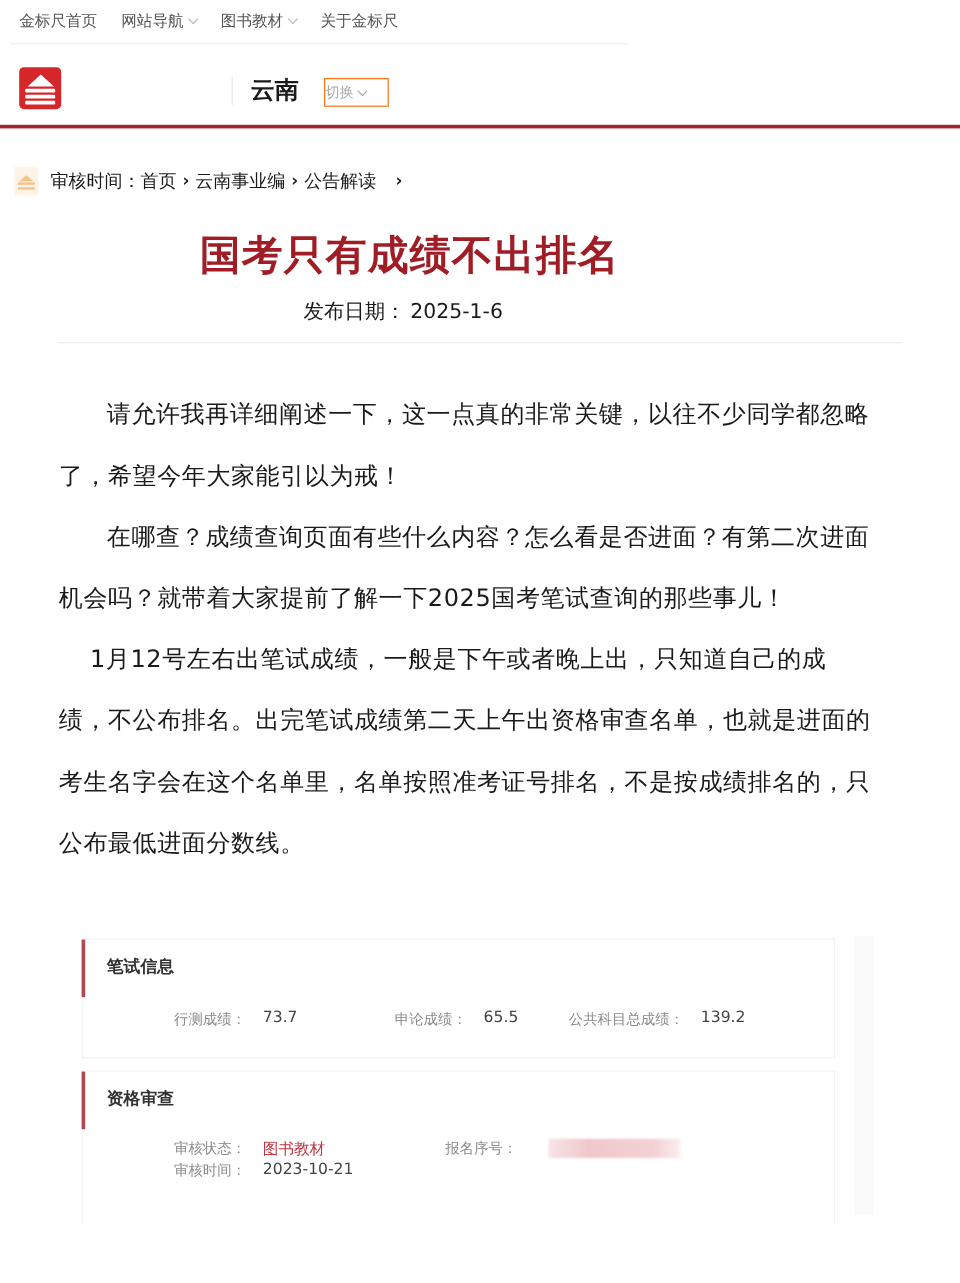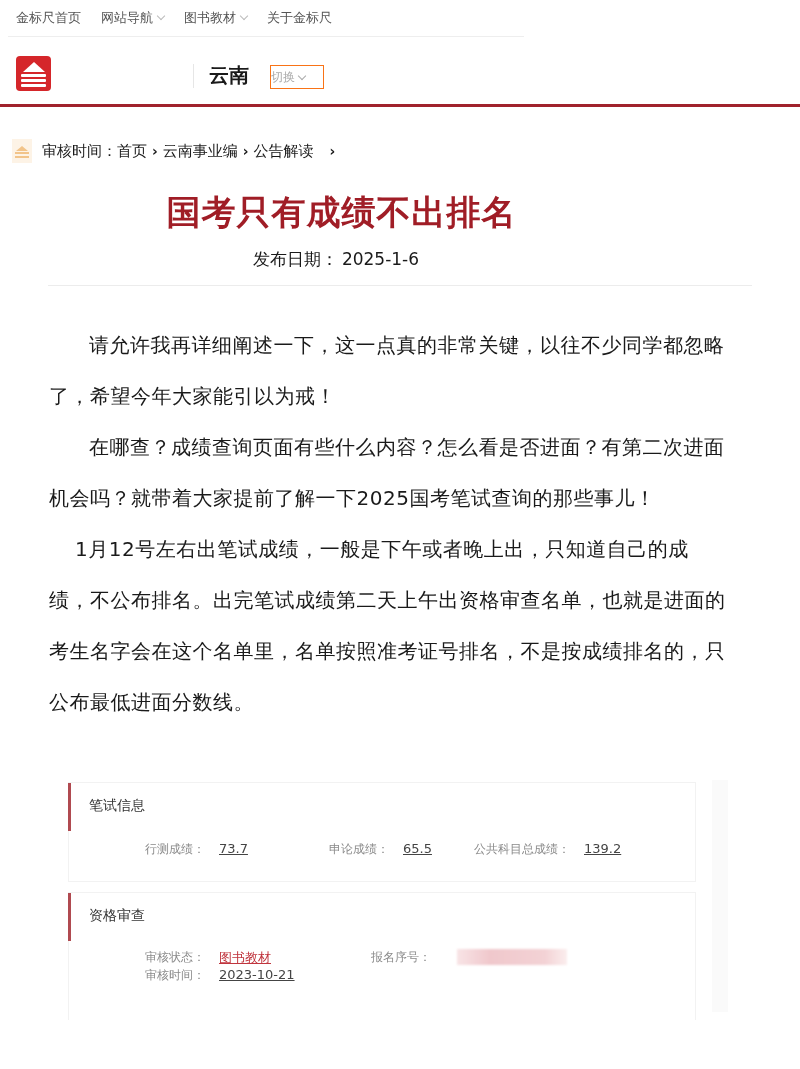--- a/index.html
+++ b/index.html
@@ -50,24 +50,24 @@
   .body-text { position: absolute; left: 49px; top: 320px; width: 680px; font-size: 20px; line-height: 51px; color: #1a1a1a; letter-spacing: 0.5px; }
   .body-text p { text-indent: 2em; }
   .body-text p.p3 { text-indent: 1.3em; }
 
   
   .shot { position: absolute; left: 60px; top: 780px; width: 668px; height: 240px; }
   .card { position: absolute; left: 8px; width: 628px; background: #fff; border: 1px solid #f2f2f2; }
   .card-1 { top: 2px; height: 100px; }
   .card-2 { top: 112px; height: 128px; border-bottom: none; }
   .card .accent { position: absolute; left: -1px; top: 0; width: 3px; height: 48px; background: #b04a50; }
-  .card-title { position: absolute; left: 20px; top: 14px; font-size: 14px; color: #333; }
+  .card-title { position: absolute; left: 20px; top: 14px; font-size: 14px; color: #333; font-weight: bold; }
   .field { position: absolute; font-size: 12px; display: flex; }
   .field .k { color: #8a8a8a; margin-right: 14px; }
-  .field .v { color: #444; font-size: 13px; text-decoration: underline; }
+  .field .v { color: #444; font-size: 13px; }
   .field .v.red { color: #c0353e; }
   .blurred { display: inline-block; width: 110px; height: 16px; background: linear-gradient(90deg, #f8e4e6, #f0c8cc 30%, #f3d2d5 80%, #fbeeee); filter: blur(1px); margin-left: 12px; }
   .side-strip { position: absolute; left: 652px; top: 0; width: 16px; height: 232px; background: #fafafa; }
 </style>
 </head>
 <body>
 
 <div class="topnav">
   <div class="nav-item">
       <span>金标尺首页</span>

